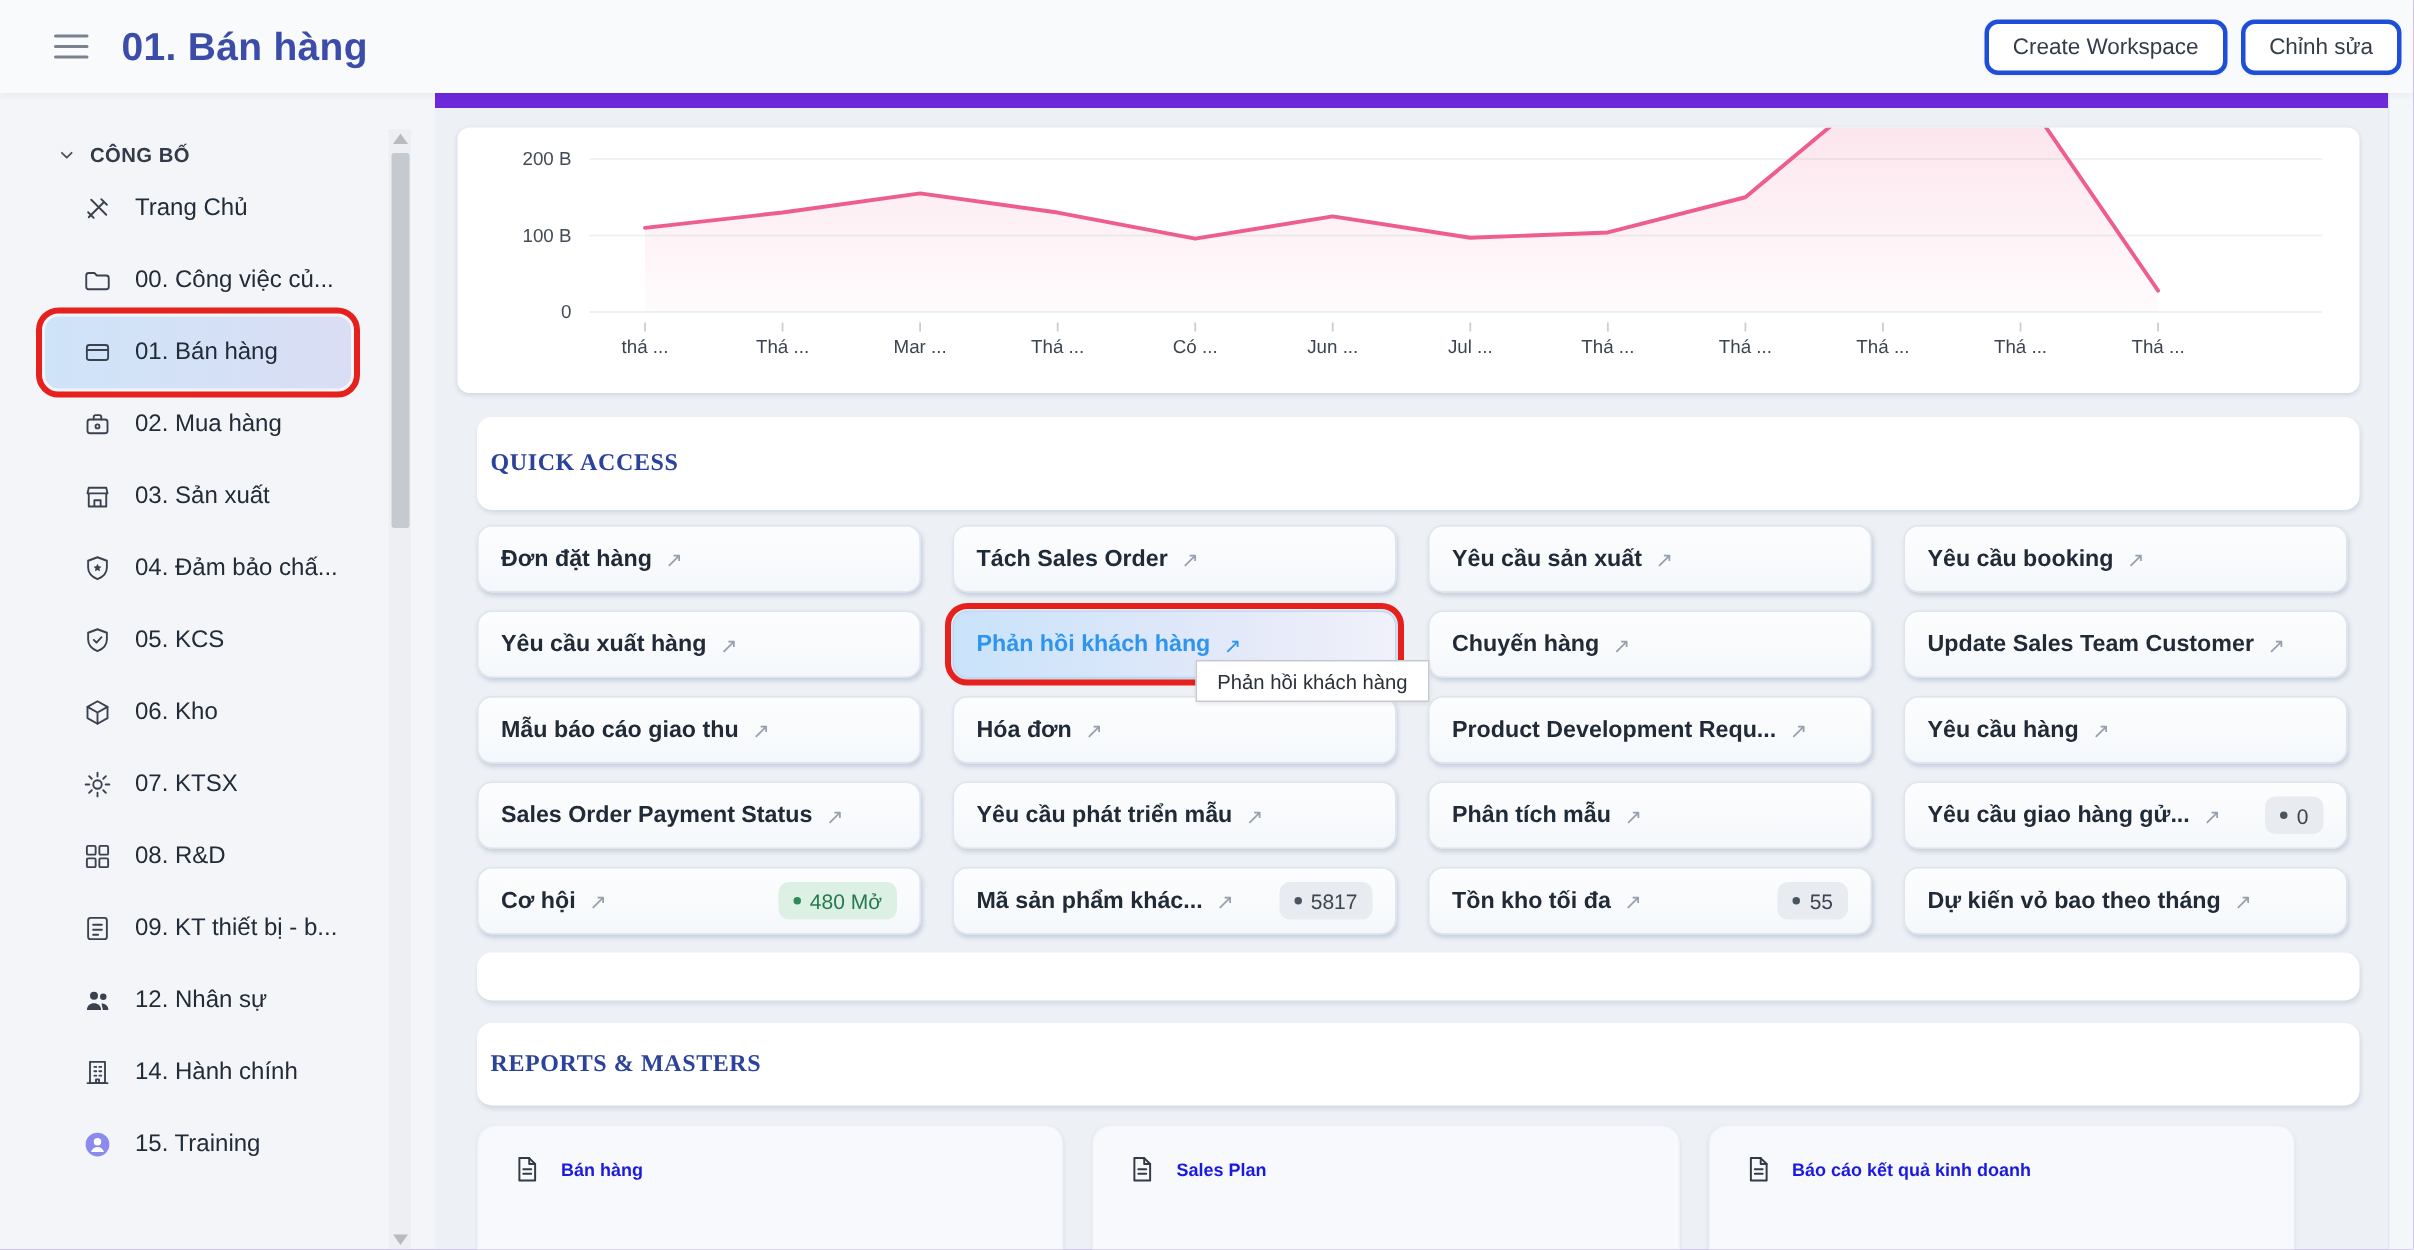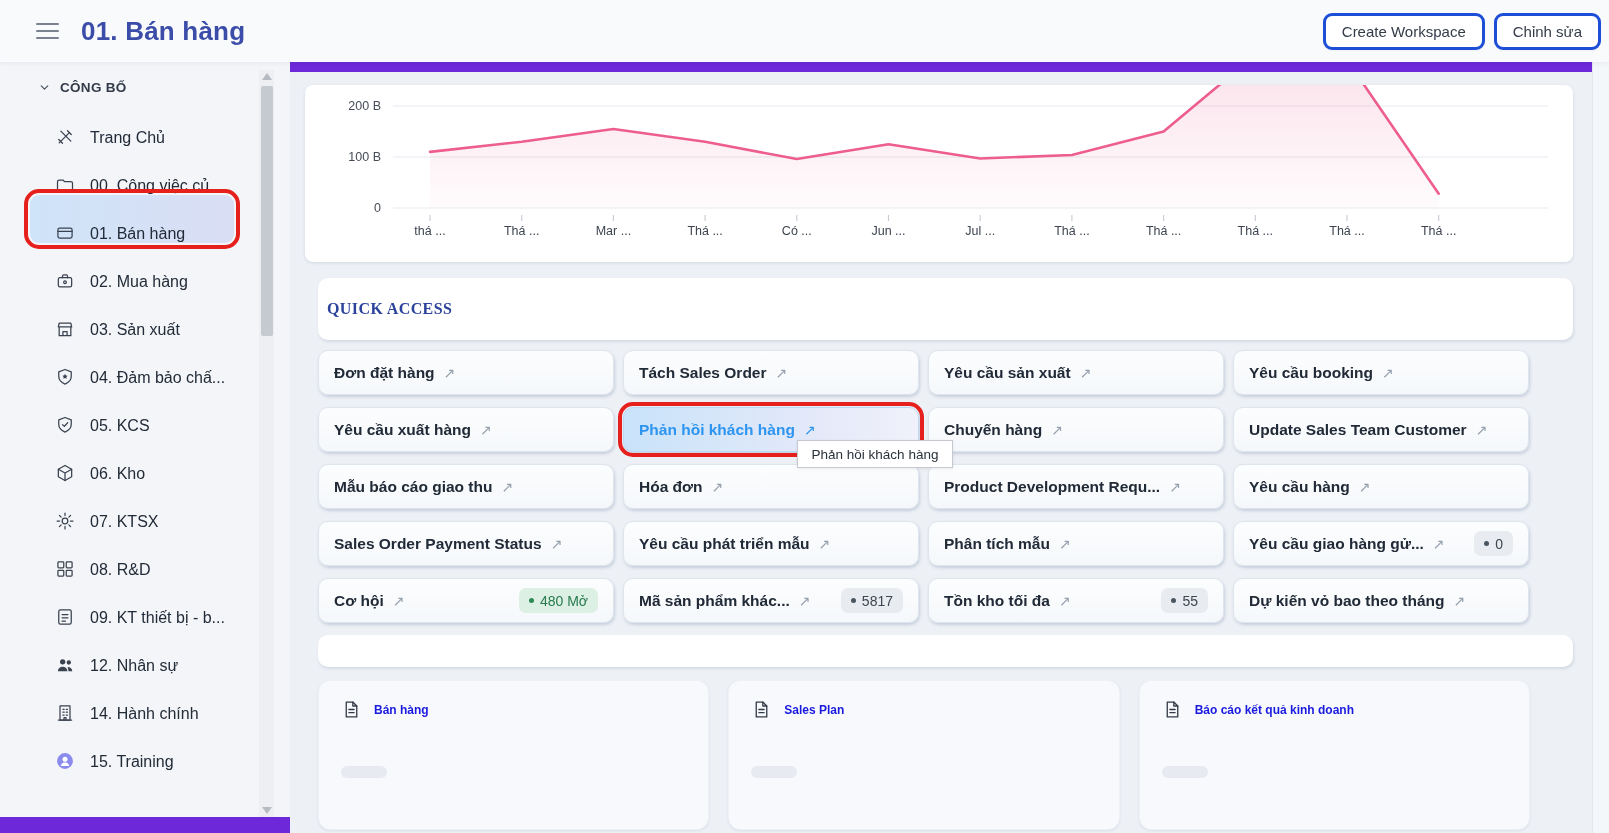--- a/index.html
+++ b/index.html
@@ -11,26 +11,26 @@
             box-shadow:0 1px 5px rgba(30,45,70,.07); z-index:6; display:flex; align-items:center; }
   .hamburger { margin-left:36px; width:23px; display:flex; flex-direction:column; gap:4.5px; cursor:pointer; }
   .hamburger i { display:block; height:2.4px; border-radius:2px; background:#7a8290; }
   .app-title { margin-left:22px; font-size:26px; font-weight:700; color:#3b4da8; letter-spacing:.2px; }
   .header-actions { margin-left:auto; margin-right:8px; display:flex; gap:9px; }
   .btn { height:37px; padding:0 16px; background:#fff; border:3px solid #1d4ed8; border-radius:9px;
          font-size:15px; color:#333c49; font-weight:500; display:flex; align-items:center;
          box-shadow:0 1px 2px rgba(0,0,0,.04); cursor:pointer; white-space:nowrap; }
 
   
-  .sidebar { position:absolute; top:46px; left:0; width:290px; height:771px; background:#f3f5f8; }
+  .sidebar { position:absolute; top:62px; left:0; width:290px; height:771px; background:#f3f5f8; }
   .sb-section { position:absolute; top:34px; left:38px; display:flex; align-items:center; gap:9px;
                 color:#333b4a; font-size:13.5px; font-weight:600; letter-spacing:.3px; cursor:pointer; }
   .sb-section svg { stroke:#4a5260; }
   .sb-items { position:absolute; top:53px; left:0; width:290px; }
-  .sb-item { height:48px; margin:0 56px 0 30px; padding-left:25px; display:flex; align-items:flex-end;
+  .sb-item { height:48px; margin:0 56px 0 30px; padding-left:25px; display:flex; align-items:center;
              gap:15px; border-radius:9px; font-size:16px; font-weight:500; color:#222b38; cursor:pointer; }
   .sb-item .sb-icon { width:20px; height:20px; display:flex; color:#3a4250; }
   .sb-item svg { width:20px; height:20px; stroke:currentColor; fill:none; stroke-width:1.5;
                  stroke-linecap:round; stroke-linejoin:round; }
   .sb-item.selected { background:linear-gradient(90deg,#cfe4f9,#dadef4); }
   .annotated { outline:4px solid #e5201d; outline-offset:2px; position:relative; z-index:3; }
 
   
   .sb-scroll { position:absolute; right:16px; top:24px; width:15px; height:747px; background:#edeff2; }
   .sb-thumb { position:absolute; top:16px; left:1.5px; width:12px; height:250px; background:#c5cad1; border-radius:2px; }
@@ -51,21 +51,21 @@
   .chart-card text { font-family:"Liberation Sans",sans-serif; }
 
   .bar { background:#fff; border-radius:10px; box-shadow:1px 2px 3px rgba(120,140,170,.22);
          display:flex; align-items:center; padding-left:9px; }
   .qa-head-bar { margin-top:16px; height:62px; }
   .rm-head-bar { margin-top:15px; height:55px; }
   .section-heading { font-family:"Liberation Serif",serif; font-weight:700; font-size:16px;
                      color:#2c439b; letter-spacing:.4px; }
 
   .qa-wrap { margin-left:13px; }
-  .qa-grid { margin-top:10px; width:1212px; display:grid; grid-template-columns:repeat(4,296px); gap:12px 9px; }
+  .qa-grid { margin-top:10px; width:1212px; display:grid; grid-template-columns:repeat(4,296px); gap:12px 21px; }
   .chip { height:45px; background:linear-gradient(180deg,#fcfdfe,#f5f8fb); border:1px solid #dfe5ed;
           border-radius:10px; box-shadow:1px 2px 3px rgba(130,150,180,.35); display:flex; align-items:center;
           padding:0 15px; font-size:15.5px; font-weight:600; color:#212a37; cursor:pointer; white-space:nowrap; }
   .qa-arrow { margin-left:9px; color:#97a1ae; font-size:14px; font-weight:400; }
   .qa-badge { margin-left:auto; display:flex; align-items:center; gap:6px; background:#e8ebef;
               border-radius:7px; padding:4.5px 10px; font-size:14px; font-weight:500; color:#3e4551; }
   .qa-badge .dot { width:5px; height:5px; border-radius:50%; background:#4b5560; }
   .qa-badge.green { background:#ddf0e4; color:#277a4e; }
   .qa-badge.green .dot { background:#2f8a58; }
   .chip.hl { background:linear-gradient(90deg,#c9e3fa,#e4e9f9 65%,#f0f1fa); border-color:#bcd9f4; color:#2d95ef; }
@@ -400,20 +400,23 @@
                 <span>55</span>
               </span>
             </div>
             <div class="chip">
               <span class="qa-label">Dự kiến vỏ bao theo tháng</span>
               <span class="qa-arrow">↗</span>
             </div>
           </div>
         <div class="qa-spacer"></div>
 
+        <div class="bar rm-head-bar">
+          <div class="section-heading">REPORTS &amp; MASTERS</div>
+        </div>
         <div class="rm-grid">
             <div class="report-card">
               <div class="rc-title-row">
                 <span class="rc-icon">
                   <svg width="21" height="21" viewBox="0 0 24 24" fill="none" stroke="currentColor" stroke-width="1.5" stroke-linecap="round" stroke-linejoin="round">
                     <path d="M6 3.5h7.5L18 8v12.5H6z"></path>
                     <path d="M13.5 3.5V8H18M9 12h6M9 15.5h6"></path>
                   </svg>
                 </span>
                 <span class="rc-title">Bán hàng</span>

